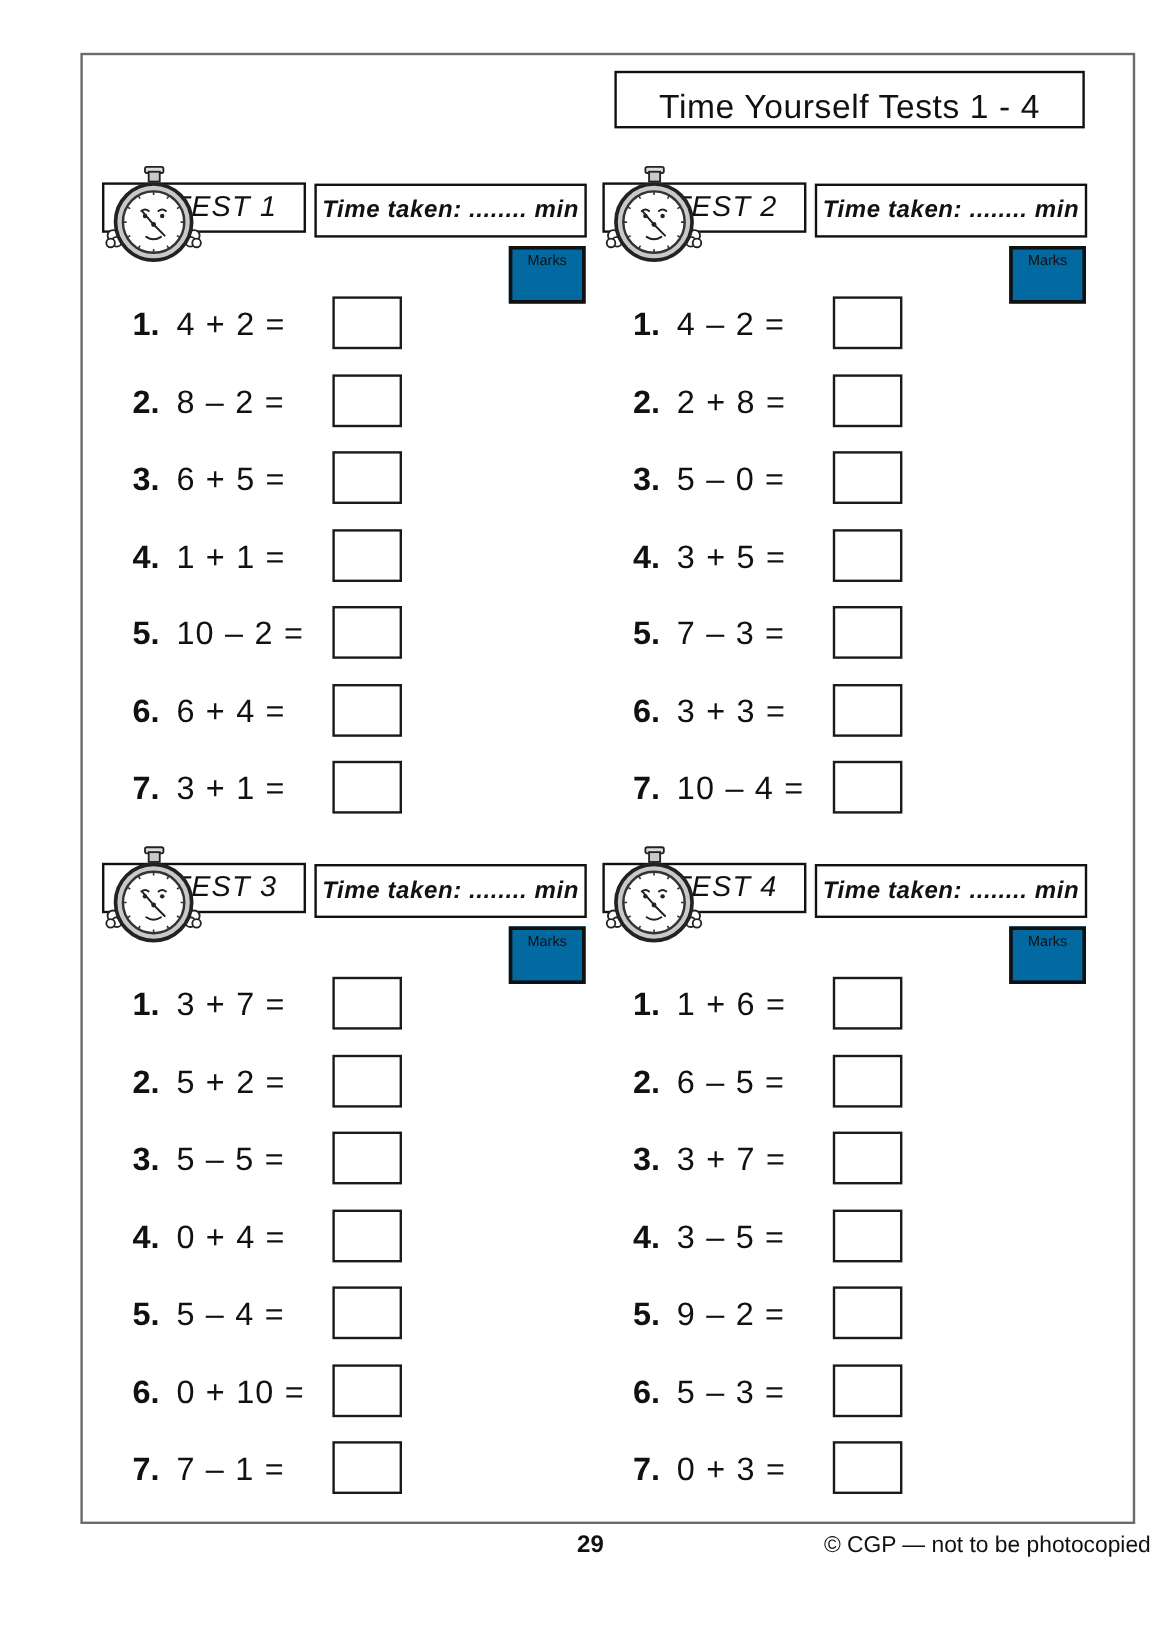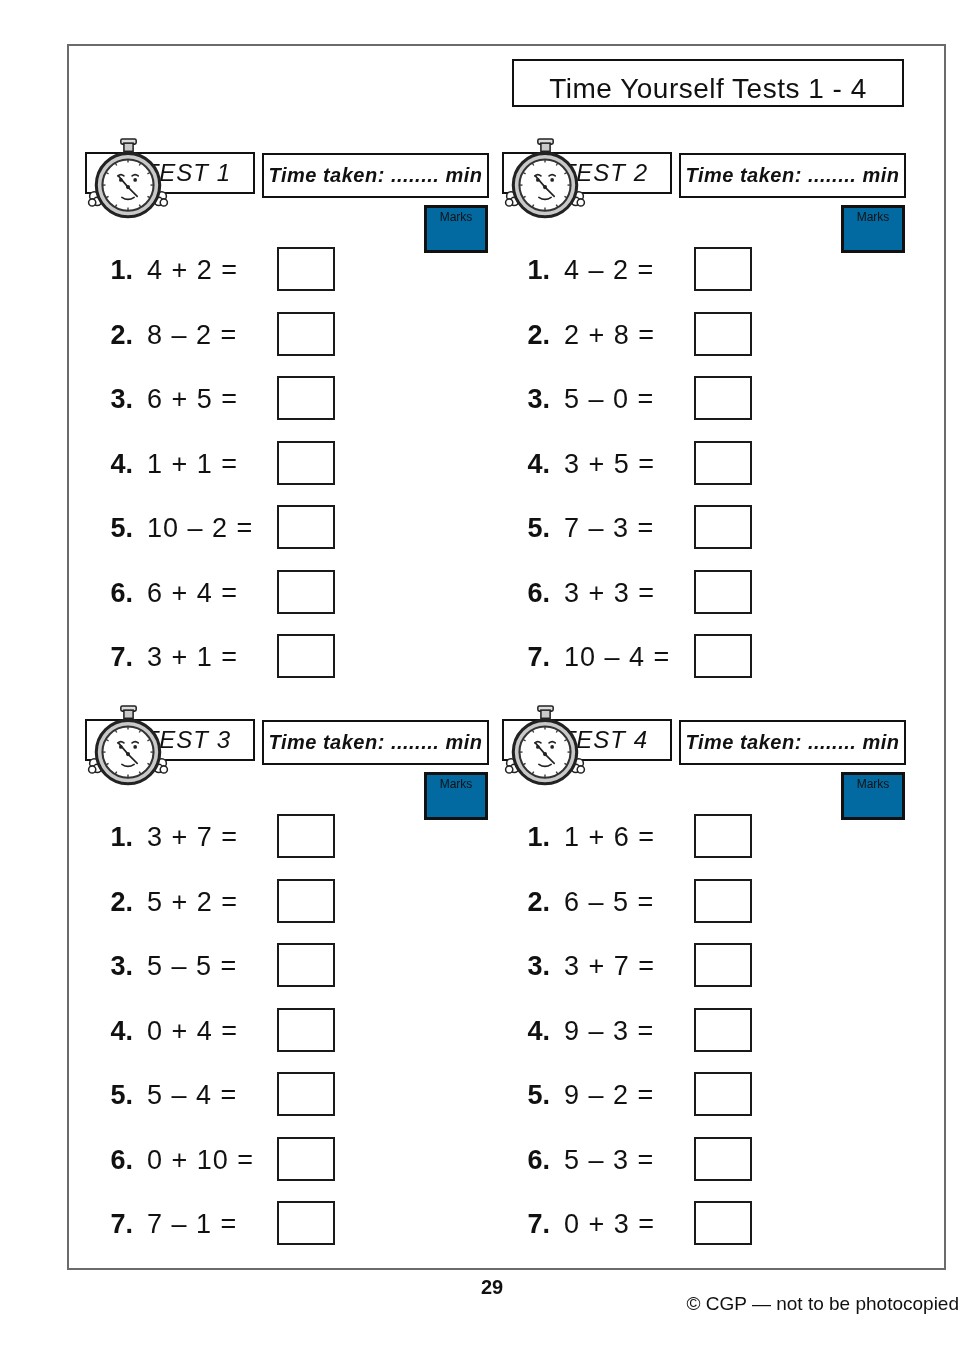--- a/index.html
+++ b/index.html
@@ -24,21 +24,21 @@
   .marks-label{display:block;text-align:center;font-size:12px;margin-top:2px;}
   .problems{position:absolute;left:0;top:95px;width:100%;height:440px;}
   .problem-row{position:absolute;left:0;width:100%;height:46px;}
   .p-num{position:absolute;left:8px;top:8px;width:40px;text-align:right;
         font-size:27px;font-weight:700;}
   .p-expr{position:absolute;left:62px;top:8px;font-size:27px;letter-spacing:1px;text-align:right;}
   .answer-box{position:absolute;left:192px;top:0;width:54px;height:40px;
         border:2.5px solid #1a1a1a;background:#fff;}
   .footer{position:absolute;left:0;top:1276px;width:961px;height:28px;font-size:19px;padding-left:44px;}
   .page-number{position:absolute;left:462px;width:60px;text-align:center;font-weight:700;font-size:20px;}
-  .copyright{position:absolute;right:46px;top:17px;margin-left:36px;}
+  .copyright{position:absolute;right:46px;top:1px;margin-left:36px;}
 </style>
 </head>
 <body>
 
 <div id="page">
   <div class="sheet-border"></div>
 
   <div class="title-box">
     <span>Time Yourself Tests 1 - 4</span>
   </div>
@@ -371,21 +371,21 @@
           <span class="p-expr">6 – 5 =</span>
           <span class="answer-box"></span>
         </div>
         <div class="problem-row" style="top: 129px;">
           <span class="p-num">3.</span>
           <span class="p-expr">3 + 7 =</span>
           <span class="answer-box"></span>
         </div>
         <div class="problem-row" style="top: 193.5px;">
           <span class="p-num">4.</span>
-          <span class="p-expr">9 – 3 =</span>
+          <span class="p-expr">3 – 5 =</span>
           <span class="answer-box"></span>
         </div>
         <div class="problem-row" style="top: 258px;">
           <span class="p-num">5.</span>
           <span class="p-expr">9 – 2 =</span>
           <span class="answer-box"></span>
         </div>
         <div class="problem-row" style="top: 322.5px;">
           <span class="p-num">6.</span>
           <span class="p-expr">5 – 3 =</span>

